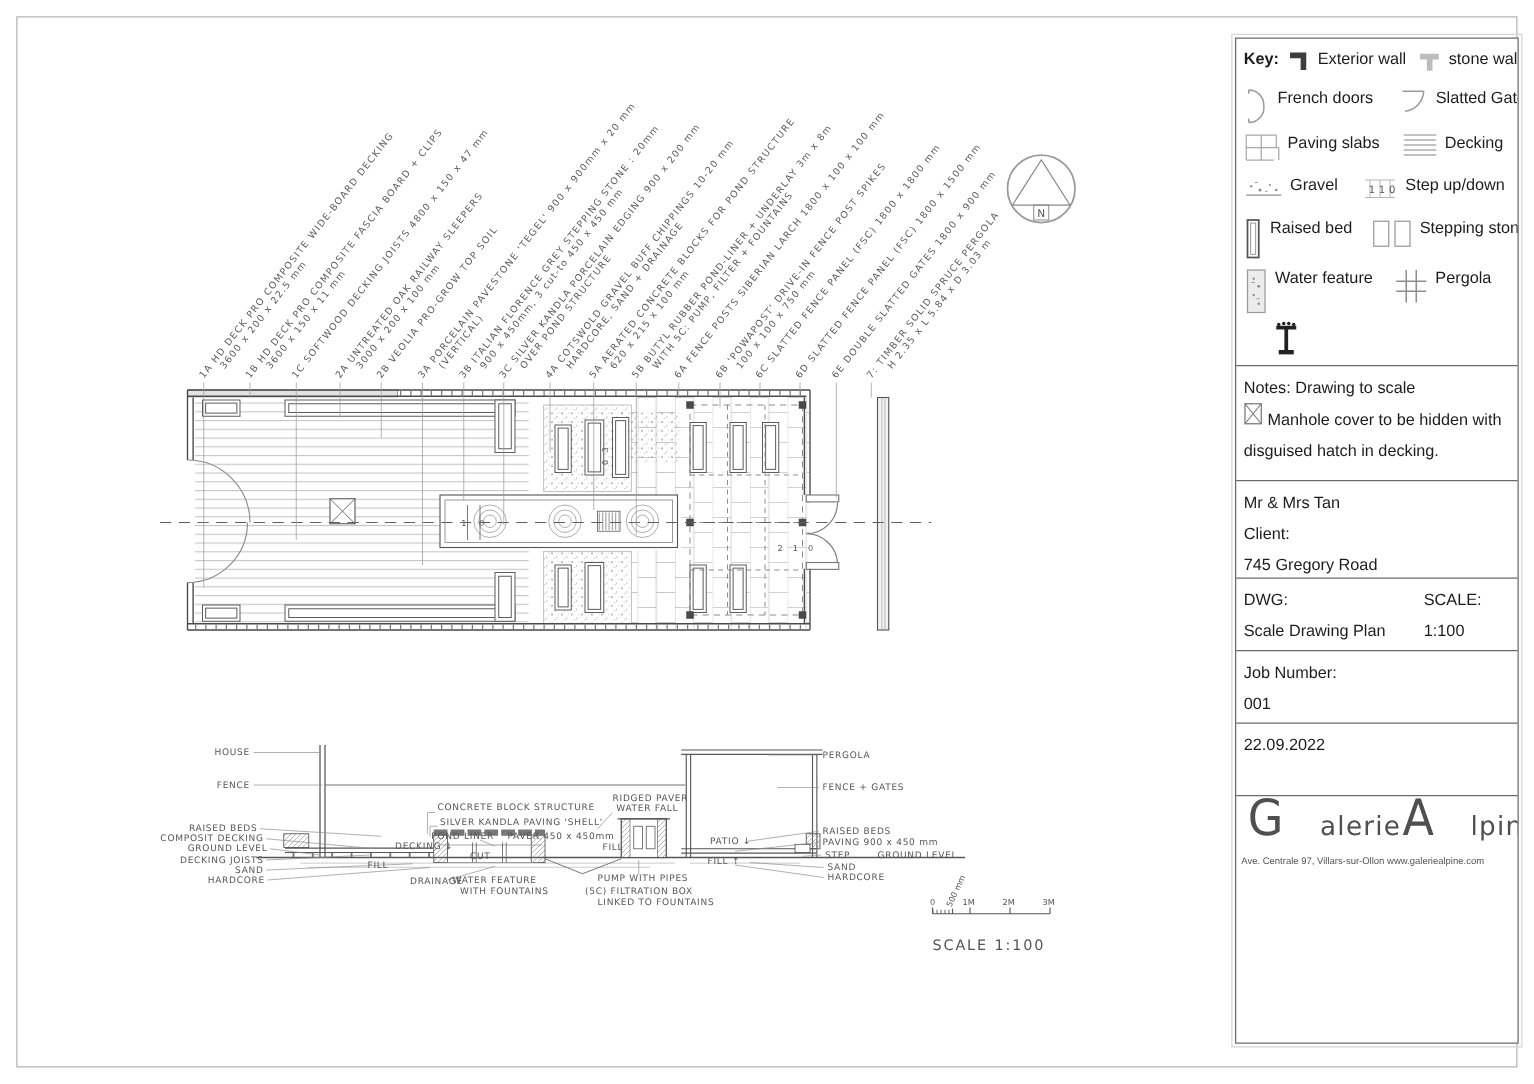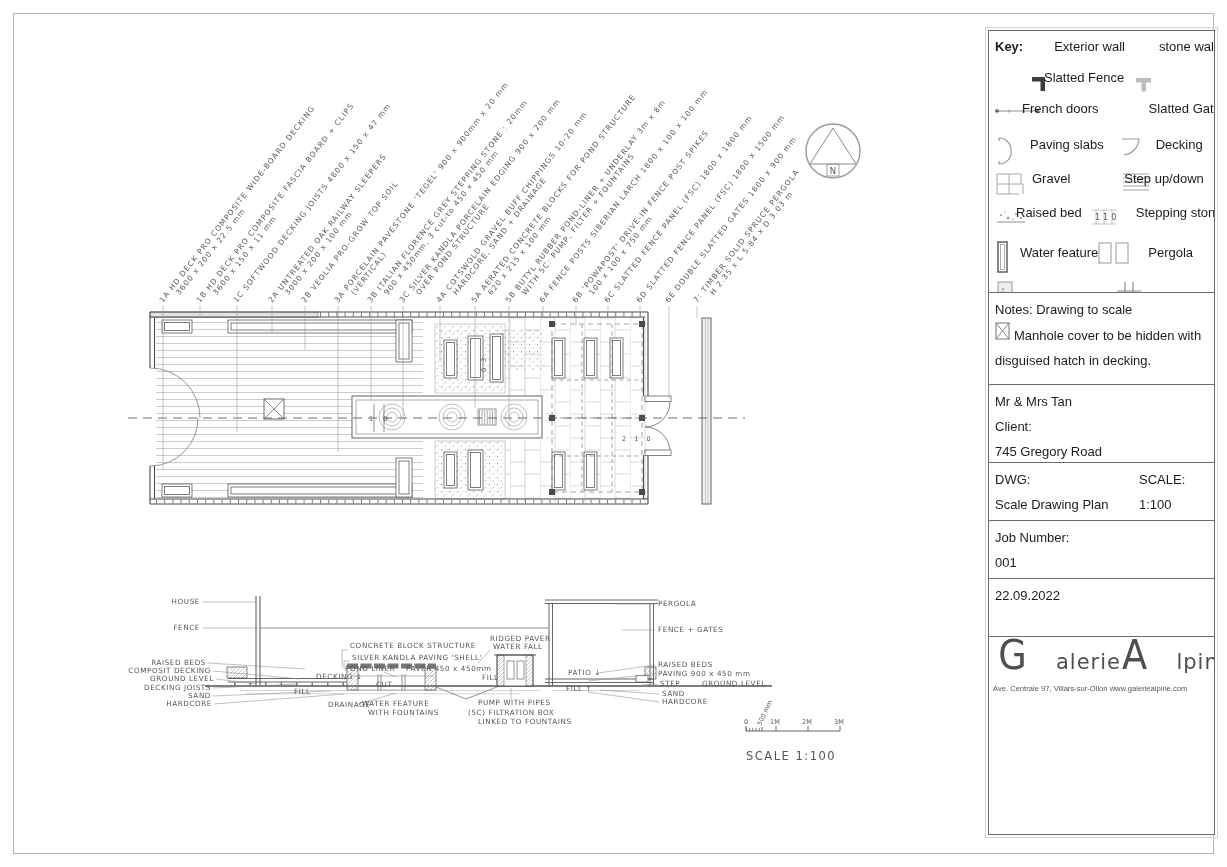--- a/index.html
+++ b/index.html
@@ -19,21 +19,21 @@
   .sb-key{height:262px;padding-top:8px;}
   .sb-notes{height:92px;}
   .sb-project{height:77px;}
   .sb-client{height:78px;}
   .sb-dwg{height:58px;position:relative;}
   .sb-dwgno{height:60px;position:relative;}
   .sb-job{height:58px;}
   .sb-date{height:58px;}
   .sb-logo{height:58px;border-bottom:none;position:relative;padding:0;}
   .key-row{display:flex;align-items:flex-start;height:31px;gap:5px;}
-  .key-row .ic{flex:0 0 auto;display:flex;align-items:center;justify-content:center;margin-top:35px;}
+  .key-row .ic{flex:0 0 auto;display:flex;align-items:center;justify-content:center;}
   .key-title{font-weight:bold;margin-right:1px;}
   .key-label{white-space:nowrap;}
   .line25{line-height:25px;white-space:nowrap;}
   .note-line{line-height:25px;white-space:nowrap;display:flex;align-items:center;gap:4px;}
   .col-right{position:absolute;left:150px;top:4px;}
   .col-left{position:absolute;left:6px;top:4px;}
   .kv{line-height:25px;white-space:nowrap;}
   .logo-line{position:absolute;left:8px;top:-2px;display:flex;align-items:baseline;
     color:#4f4f4f;font-family:"DejaVu Sans",sans-serif;}
   .logo-big{font-size:40px;line-height:40px;transform:scaleX(.92);display:inline-block;}
@@ -364,29 +364,20 @@
           </svg>
       </span>
       <span class="key-label">Exterior wall</span>
       <span class="ic" style="margin-left:4px">
         <svg width="20" height="18">
             <path d="M2,4 h15 v4.5 h-5 v9 h-4.5 v-9 H2 Z" fill="#bdbdbd"></path>
           </svg>
       </span>
       <span class="key-label">stone wall</span>
     </div>
-    <div class="key-row">
-      <span class="ic">
-        <svg width="44" height="12">
-            <path d="M2,6 H42 M2,3.5 V8.5 M42,3.5 V8.5 M14,4.5 V7.5 M28,4.5 V7.5" stroke="#8d8d8d" stroke-width="1" fill="none"></path>
-            <path d="M0,6 h4 M40,6 h4" stroke="#6f6f6f" stroke-width="2.4"></path>
-          </svg>
-      </span>
-      <span class="key-label">Slatted Fence</span>
-    </div>
     <div class="key-row" style="height:36px">
       <span class="ic">
         <svg width="22" height="30">
             <path d="M4,2 A12,12 0 0 1 16,14 M4,28 A12,12 0 0 0 16,14 M4,2 v3 M4,25 v3" stroke="#9a9a9a" stroke-width="1.2" fill="none"></path>
           </svg>
       </span>
       <span class="key-label">French doors</span>
       <span class="ic" style="margin-left:16px">
         <svg width="24" height="28">
             <path d="M2,3 H19 M19,3 A17,17 0 0 1 4,19" stroke="#9a9a9a" stroke-width="1.2" fill="none"></path>

